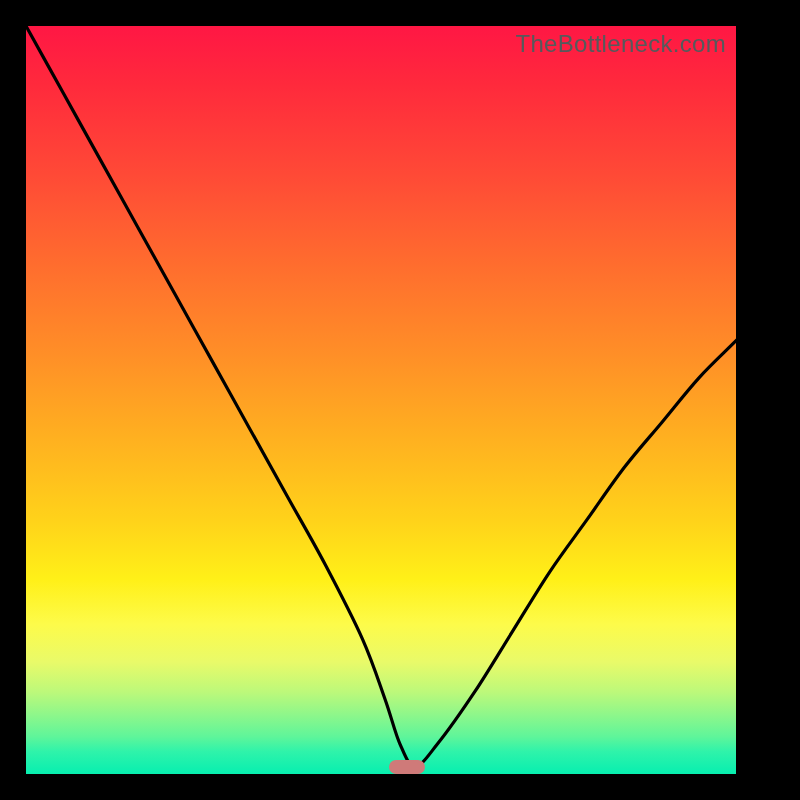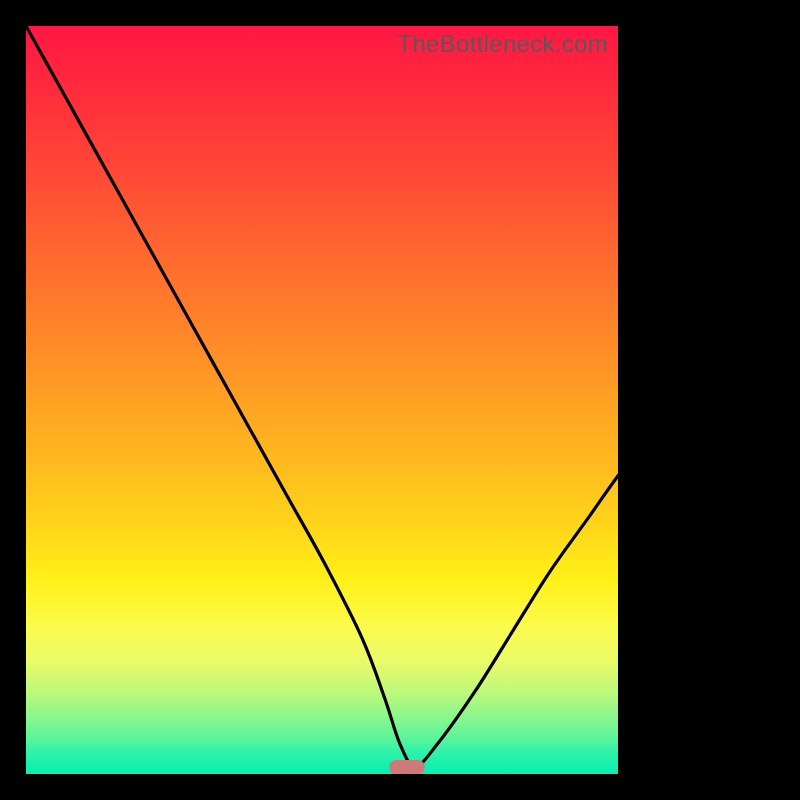--- a/index.html
+++ b/index.html
@@ -14,21 +14,21 @@
   .frame {
     position: relative;
     width: 800px;
     height: 800px;
     background: #000;
   }
   .plot-area {
     position: absolute;
     left: 26px;
     top: 26px;
-    width: 592px;
+    width: 710px;
     height: 748px;
     
     background: linear-gradient(to bottom,
       #ff1744 0%,
       #ff2a3c 8%,
       #ff4a36 20%,
       #ff6d2e 32%,
       #ff8f27 44%,
       #ffb020 55%,
       #ffd21a 66%,

